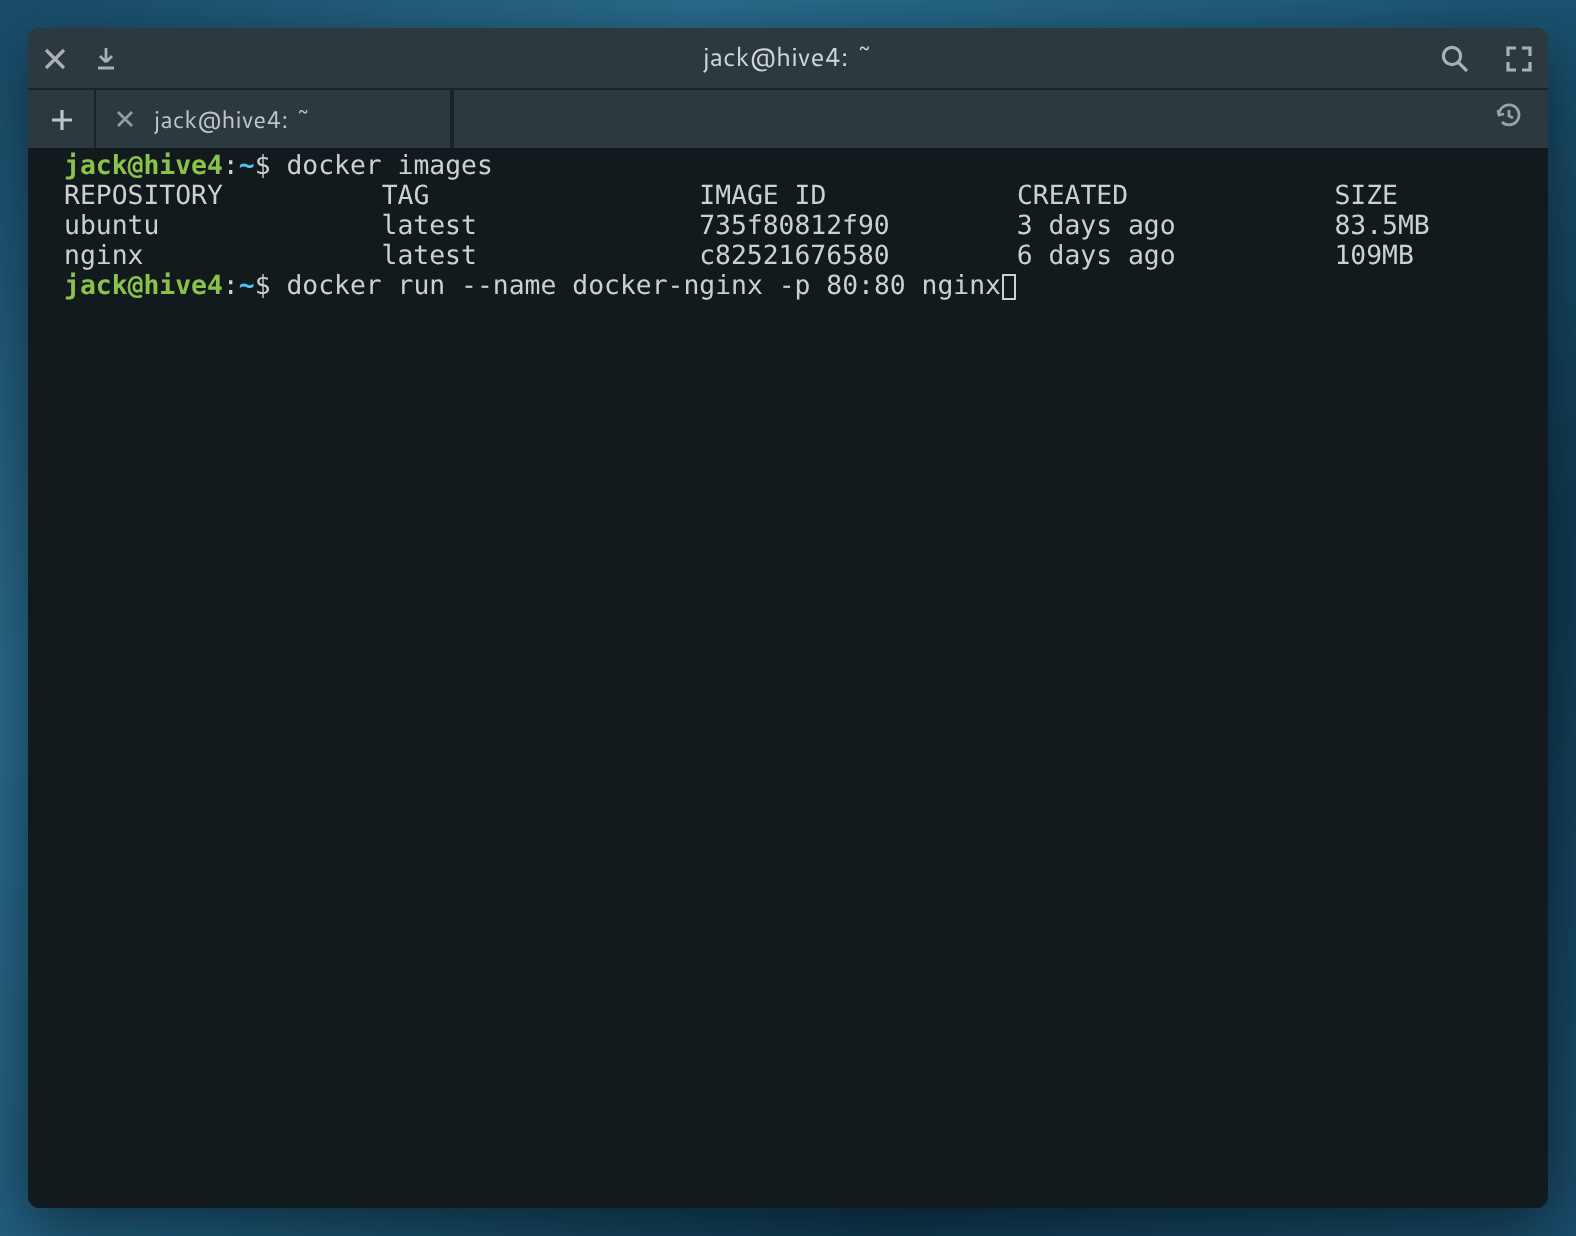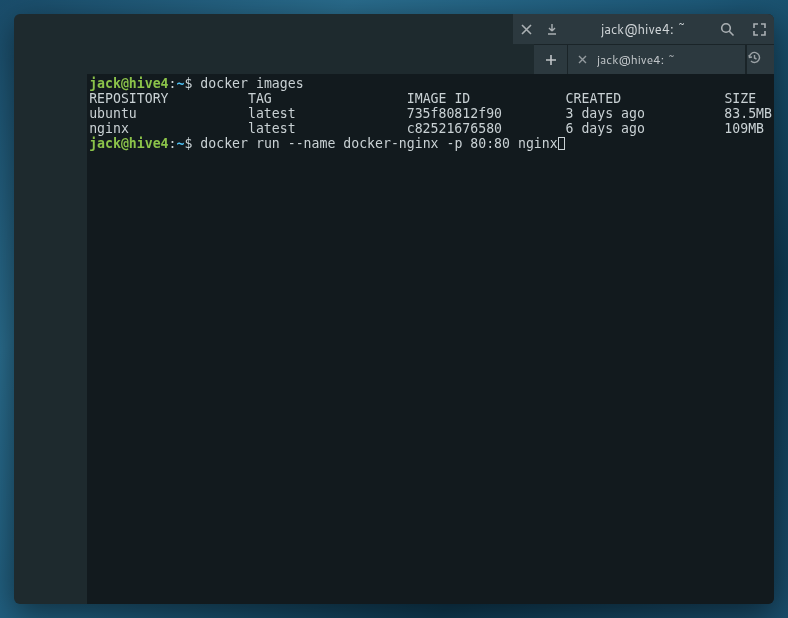--- a/index.html
+++ b/index.html
@@ -14,21 +14,20 @@
     }
     .window {
       width: 100%;
       height: 100%;
       background: #1e2a2e;
       border-radius: 6px;
       overflow: hidden;
       box-shadow: 0 8px 32px rgba(0,0,0,0.5);
       display: flex;
       flex-direction: column;
-      align-items: flex-end;
     }
     .titlebar {
       height: 30px;
       background: #2c393f;
       display: flex;
       align-items: center;
       padding: 0 8px;
       color: #d0d5d8;
       font-family: "Cantarell", sans-serif;
       font-size: 13px;
@@ -73,21 +72,21 @@
       display: flex;
       align-items: center;
       justify-content: flex-end;
       padding-right: 12px;
       border-left: 1px solid #1a2428;
     }
     .history-icon { cursor: pointer; opacity: 0.75; color: #c0c5c8; }
     .terminal {
       flex: 1;
       background: #121a1e;
-      padding: 2px 2px;
+      padding: 2px 18px;
       color: #c9d1d4;
       font-size: 13.2px;
       line-height: 15px;
       white-space: pre;
       overflow: hidden;
       font-family: "DejaVu Sans Mono", "Liberation Mono", monospace;
     }
     .prompt-user { color: #8bc34a; font-weight: bold; }
     .prompt-sep { color: #c9d1d4; }
     .prompt-path { color: #4fc3f7; font-weight: bold; }

